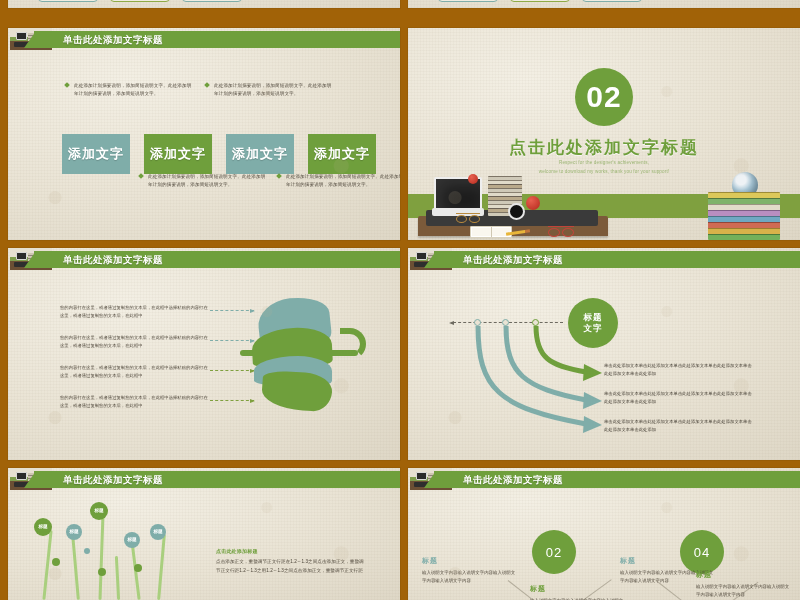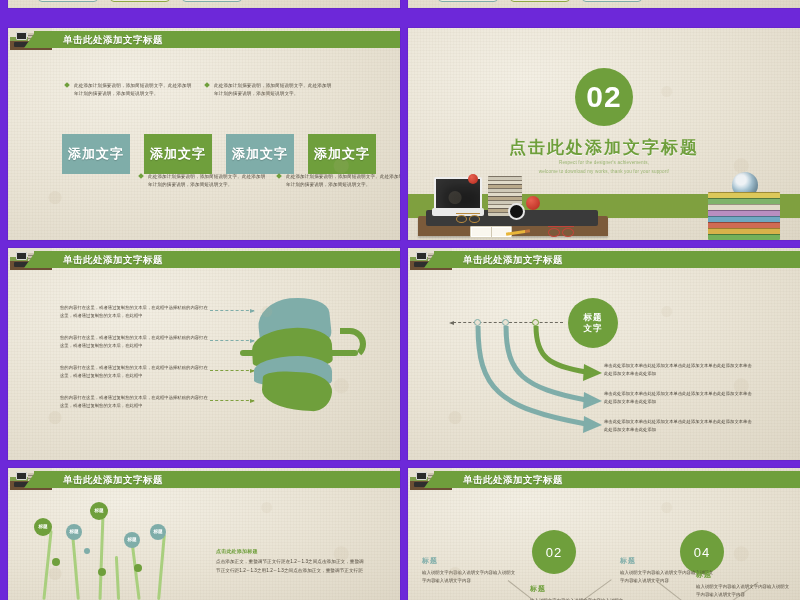--- a/index.html
+++ b/index.html
@@ -5,21 +5,21 @@
   * { box-sizing: border-box; margin: 0; padding: 0; }
   html, body {
     width: 800px; height: 600px;
     overflow: hidden;
     background: #dcdcdc;
     font-family: "Liberation Sans", sans-serif;
   }
   .page {
     position: relative;
     width: 800px; height: 600px;
-    background: #6d28d9;
+    background: #a16207;
   }
 
   
   .slide {
     position: absolute;
     background:
       repeating-linear-gradient(0deg, rgba(160,148,125,.055) 0 1px, rgba(255,255,255,0) 1px 3px),
       repeating-linear-gradient(90deg, rgba(160,148,125,.05) 0 1px, rgba(255,255,255,0) 1px 3px),
       radial-gradient(ellipse at 30% 25%, #f3efe4 0%, #e9e3d4 55%, #ded7c6 100%);
     overflow: hidden;

